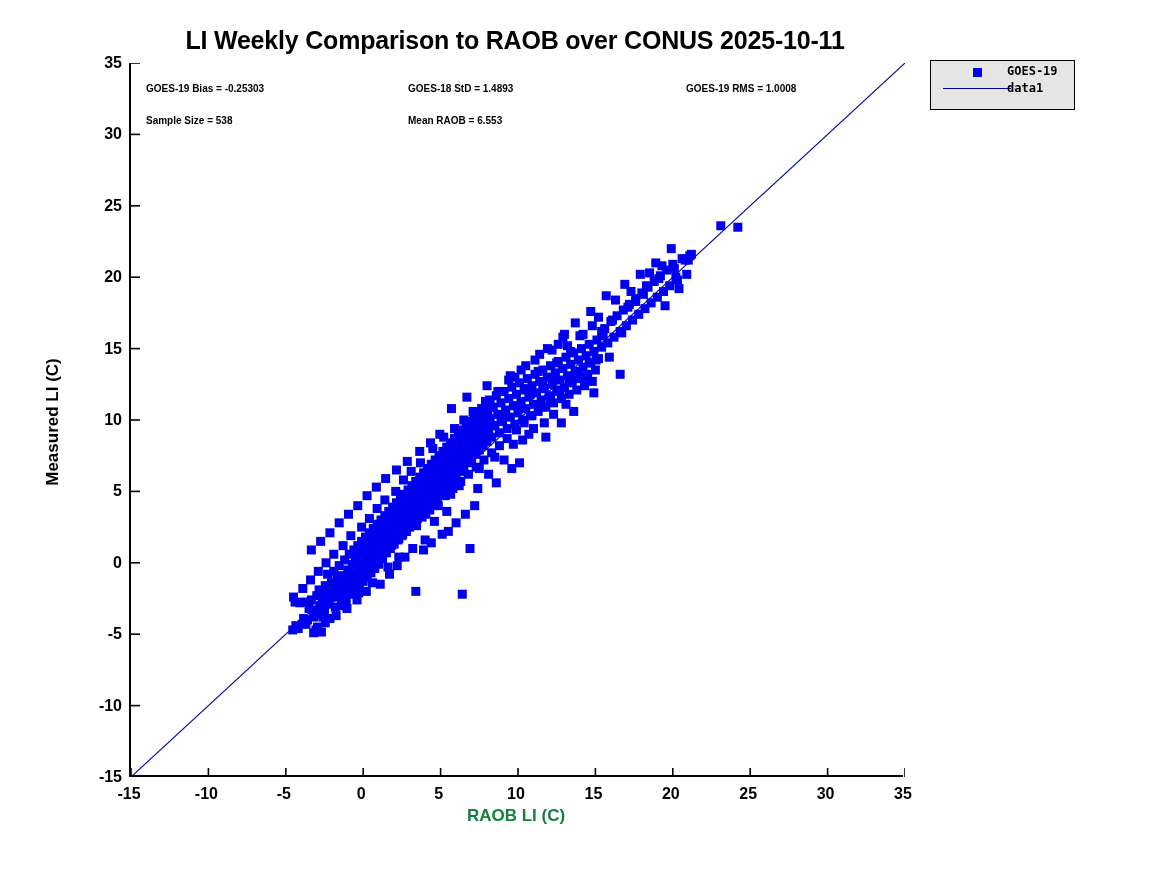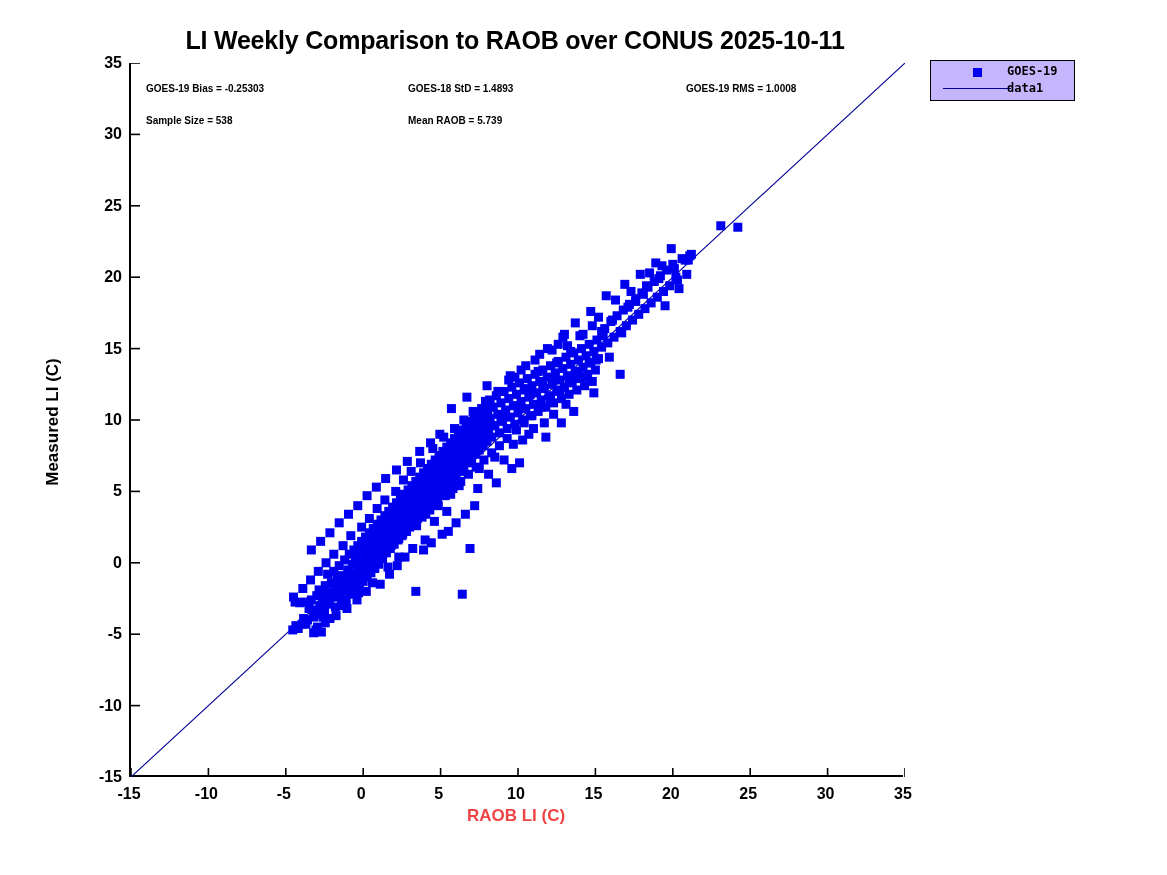--- a/index.html
+++ b/index.html
@@ -101,42 +101,42 @@
   }
   
   #xlabel {
     position: absolute;
     left: 129px;
     top: 806px;
     width: 774px;
     text-align: center;
     font-size: 17px;
     font-weight: bold;
-    color: #ef4444;
+    color: #15803d;
   }
   #ylabel {
     position: absolute;
     left: -37px;
     top: 412px;
     width: 180px;
     text-align: center;
     font-size: 17px;
     font-weight: bold;
     color: #000000;
     transform: rotate(-90deg);
   }
   
   #legend {
     position: absolute;
     left: 930px;
     top: 60px;
     width: 145px;
-    height: 41px;
+    height: 50px;
     border: 1px solid #000000;
-    background: #c4b5fd;
+    background: #e5e5e5;
     box-sizing: border-box;
   }
   .legend-row {
     position: absolute;
     left: 0;
     width: 145px;
     height: 18px;
   }
   #legend-row-marker { top: 2px; }
   #legend-row-line   { top: 19px; }
@@ -178,21 +178,21 @@
 <body>
 
 <div id="figure">
 
   <div id="chart-title">LI Weekly Comparison to RAOB over CONUS 2025-10-11</div>
 
   <div class="stat" id="stat-bias">GOES-19 Bias = -0.25303</div>
   <div class="stat" id="stat-std">GOES-18 StD = 1.4893</div>
   <div class="stat" id="stat-rms">GOES-19 RMS = 1.0008</div>
   <div class="stat" id="stat-n">Sample Size = 538</div>
-  <div class="stat" id="stat-mean">Mean RAOB = 5.739</div>
+  <div class="stat" id="stat-mean">Mean RAOB = 6.553</div>
 
   <div id="plot-area">
     <svg id="plot-canvas" viewBox="0 0 774 714" preserveAspectRatio="none">
       <g id="tick-marks">
           <line x1="0" y1="714" x2="0" y2="705" stroke="#000" stroke-width="1.6"></line>
           <line x1="77.4" y1="714" x2="77.4" y2="705" stroke="#000" stroke-width="1.6"></line>
           <line x1="154.8" y1="714" x2="154.8" y2="705" stroke="#000" stroke-width="1.6"></line>
           <line x1="232.2" y1="714" x2="232.2" y2="705" stroke="#000" stroke-width="1.6"></line>
           <line x1="309.6" y1="714" x2="309.6" y2="705" stroke="#000" stroke-width="1.6"></line>
           <line x1="387" y1="714" x2="387" y2="705" stroke="#000" stroke-width="1.6"></line>

